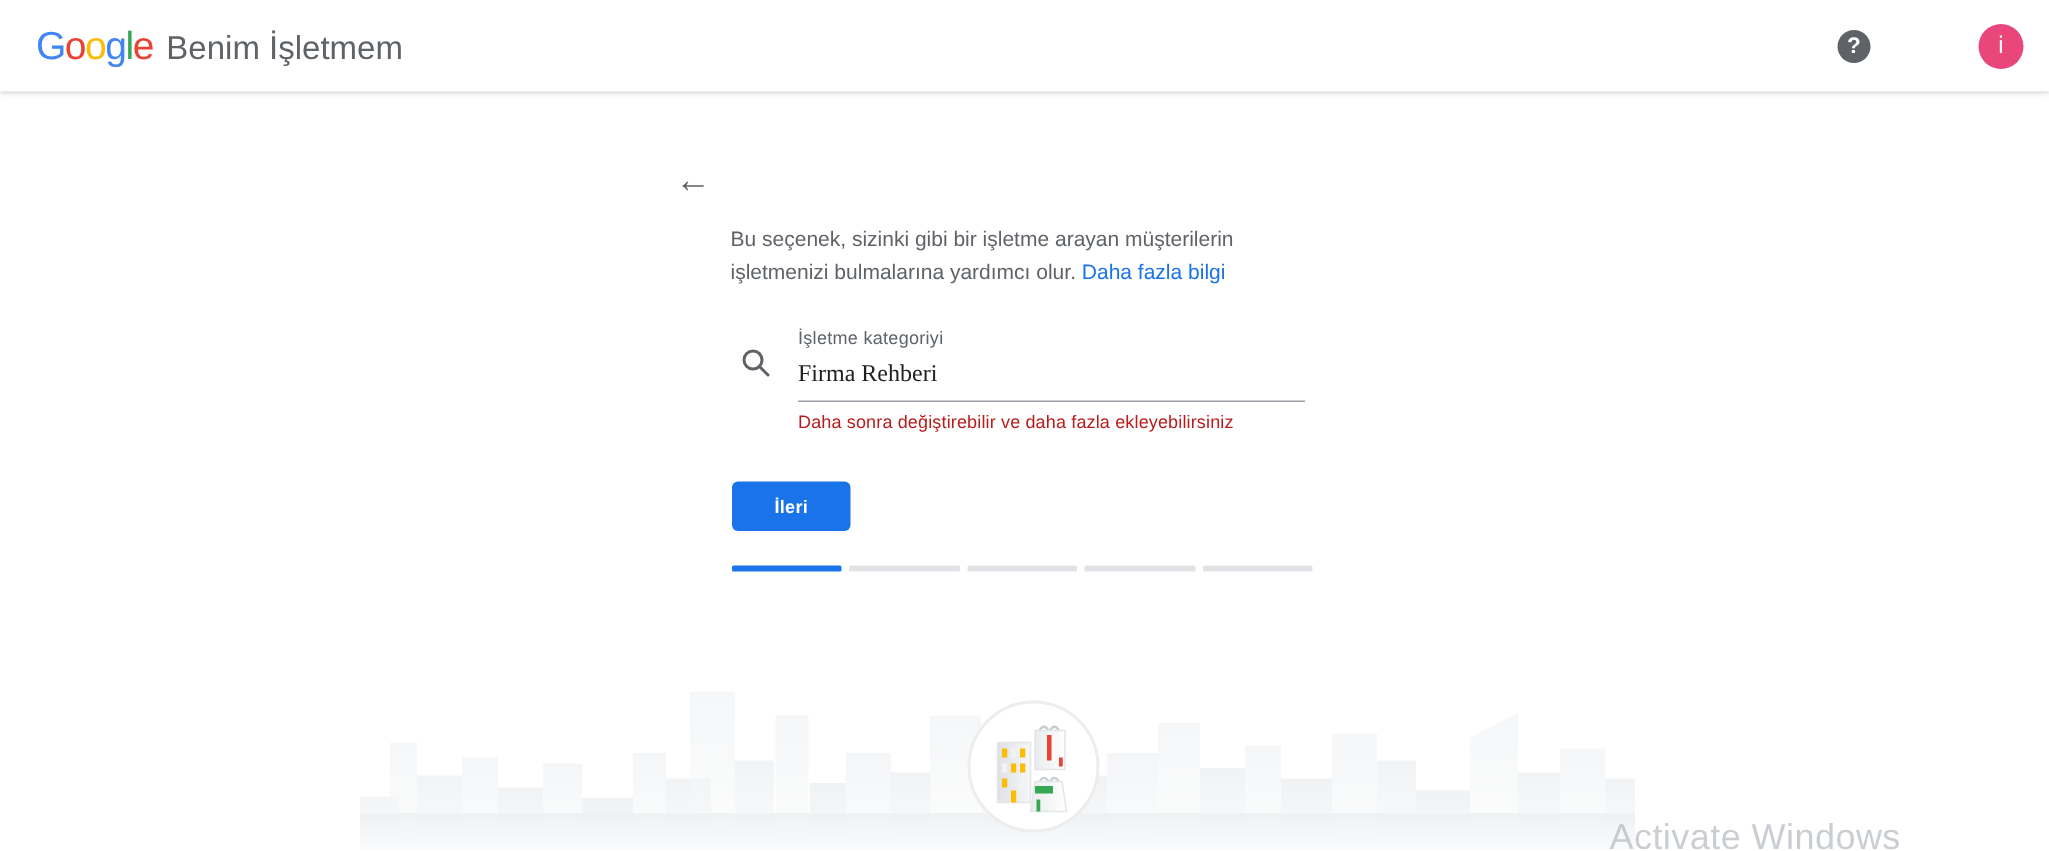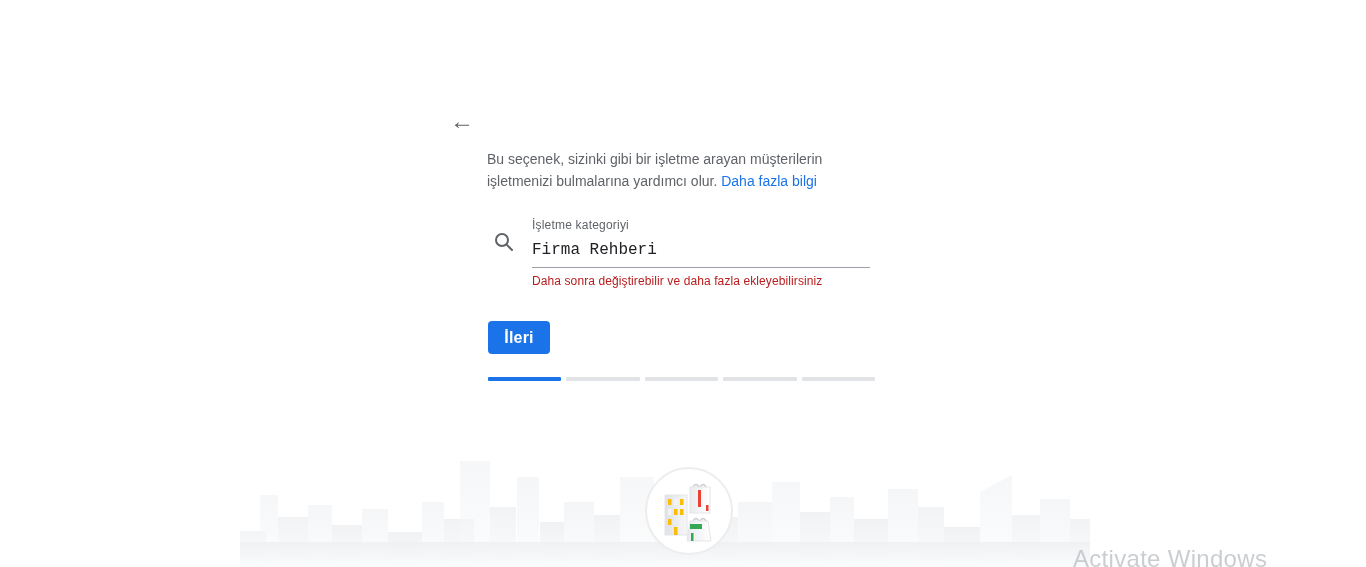--- a/index.html
+++ b/index.html
@@ -33,28 +33,28 @@
   .page-desc { position:absolute; left:487px; top:148px; width:400px;
                font-size:14px; line-height:22px; color:#5f6368; }
   .learn-more { color:#1a73e8; text-decoration:none; cursor:pointer;margin-top:44px; }
 
   
   .field { position:absolute; left:488px; top:218px; width:382px; }
   .search-icon { position:absolute; left:6px; top:14px; width:20px; height:20px; }
   .field-inner { margin-left:44px; }
   .field-label { font-size:12px; color:#5f6368; letter-spacing:.2px; }
   .field-input { display:block; width:338px; border:none; outline:none; background:transparent;
-                 font-family:Liberation Mono, monospace; font-size:16px; color:#202124;
+                 font-family:Liberation Serif, serif; font-size:16px; color:#202124;
                  padding:9px 0 8px 0; border-bottom:1px solid #9aa0a6; }
   .field-helper { font-size:12px; color:#b91c1c; margin-top:6px; letter-spacing:.1px; }
 
   
-  .next-btn { position:absolute; left:488px; top:321px; width:62px; height:33px;
+  .next-btn { position:absolute; left:488px; top:321px; width:79px; height:33px;
               background:#1a73e8; color:#fff; border:none; border-radius:4px;
-              font-family:"Liberation Sans",sans-serif; font-size:16px; font-weight:700;
+              font-family:"Liberation Sans",sans-serif; font-size:12px; font-weight:700;
               letter-spacing:.2px; cursor:pointer; }
 
   
   .progress { position:absolute; left:488px; top:377px; width:387px; height:4px;
               display:flex; gap:5px; }
   .progress .seg { flex:1; height:4px; background:#e1e3e6; border-radius:1px; }
   .progress .seg.active { background:#1a73e8; }
 
   
   .skyline { position:absolute; left:240px; bottom:0; width:850px; height:120px; z-index:1; }
@@ -64,20 +64,30 @@
                   display:flex; align-items:center; justify-content:center; }
 
   .watermark { position:absolute; left:1073px; top:545px; font-size:24px; color:#b9bdc2;
                opacity:.75; letter-spacing:.3px; z-index:10;text-align:right; }
 </style>
 </head>
 <body>
 
 <div class="stage">
 
+  <div class="header">
+    <div class="logo-wrap">
+      <div class="glogo"><span class="gl-0">G</span><span class="gl-1">o</span><span class="gl-2">o</span><span class="gl-3">g</span><span class="gl-4">l</span><span class="gl-5">e</span></div>
+      <div class="product-name">Benim İşletmem</div>
+    </div>
+    <div class="header-right">
+      <div class="help-btn">?</div>
+      <div class="avatar">i</div>
+    </div>
+  </div>
 
   <div class="back-arrow">←</div>
 
   <p class="page-desc"><span>Bu seçenek, sizinki gibi bir işletme arayan müşterilerin işletmenizi bulmalarına yardımcı olur.</span>
     <a class="learn-more">Daha fazla bilgi</a></p>
 
   <div class="field">
     <svg class="search-icon" viewBox="0 0 20 20">
       <circle cx="8" cy="8" r="6" fill="none" stroke="#5f6368" stroke-width="2"></circle>
       <line x1="12.6" y1="12.6" x2="18" y2="18" stroke="#5f6368" stroke-width="2" stroke-linecap="round"></line>

